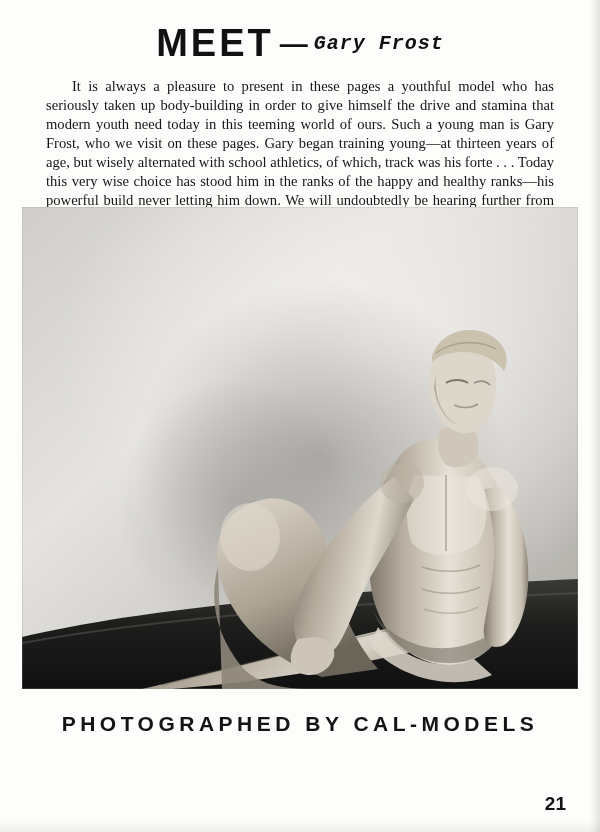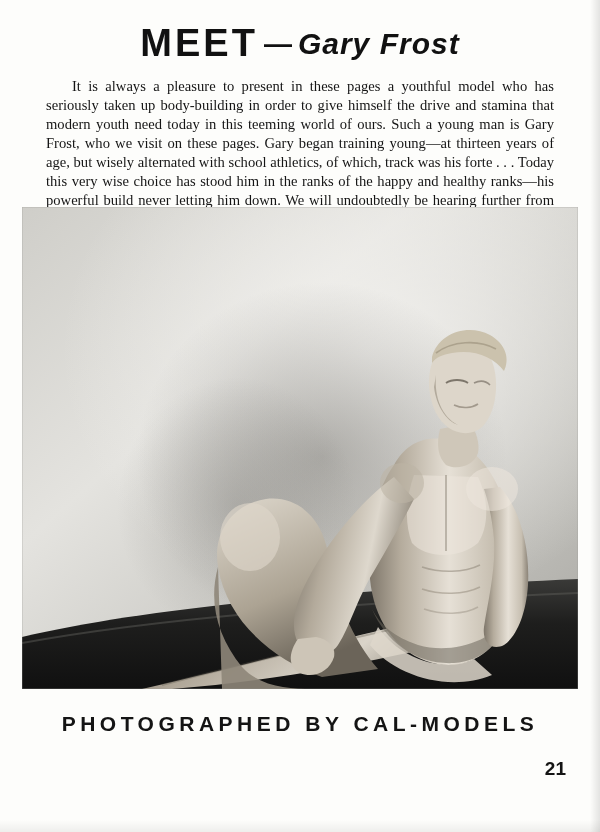--- a/index.html
+++ b/index.html
@@ -43,24 +43,24 @@
     vertical-align: middle;
   }
   .title-dash {
     font-family: "Liberation Sans", sans-serif;
     font-weight: bold;
     font-size: 28px;
     vertical-align: middle;
     padding: 0 6px;
   }
   .title-name {
-    font-family: Liberation Sans, sans-serif;
+    font-family: Liberation Mono, monospace;
     font-style: italic;
     font-weight: bold;
-    font-size: 30px;
+    font-size: 20px;
     letter-spacing: 1px;
     vertical-align: middle;
   }
 
   
   .body-text {
     margin: 6px 46px 0 46px;
     font-size: 14.6px;
     line-height: 1.30;
     text-align: justify;
@@ -96,21 +96,21 @@
     font-weight: bold;
     font-size: 21px;
     letter-spacing: 4.5px;
     color: #141414;
   }
 
   
   .page-number {
     position: absolute;
     right: 34px;
-    top: 758px;
+    top: 793px;
     font-family: "Liberation Sans", sans-serif;
     font-weight: bold;
     font-size: 19px;
     color: #141414;
   }
 
   
   .scan-edge-right {
     position: absolute;
     right: 0;

